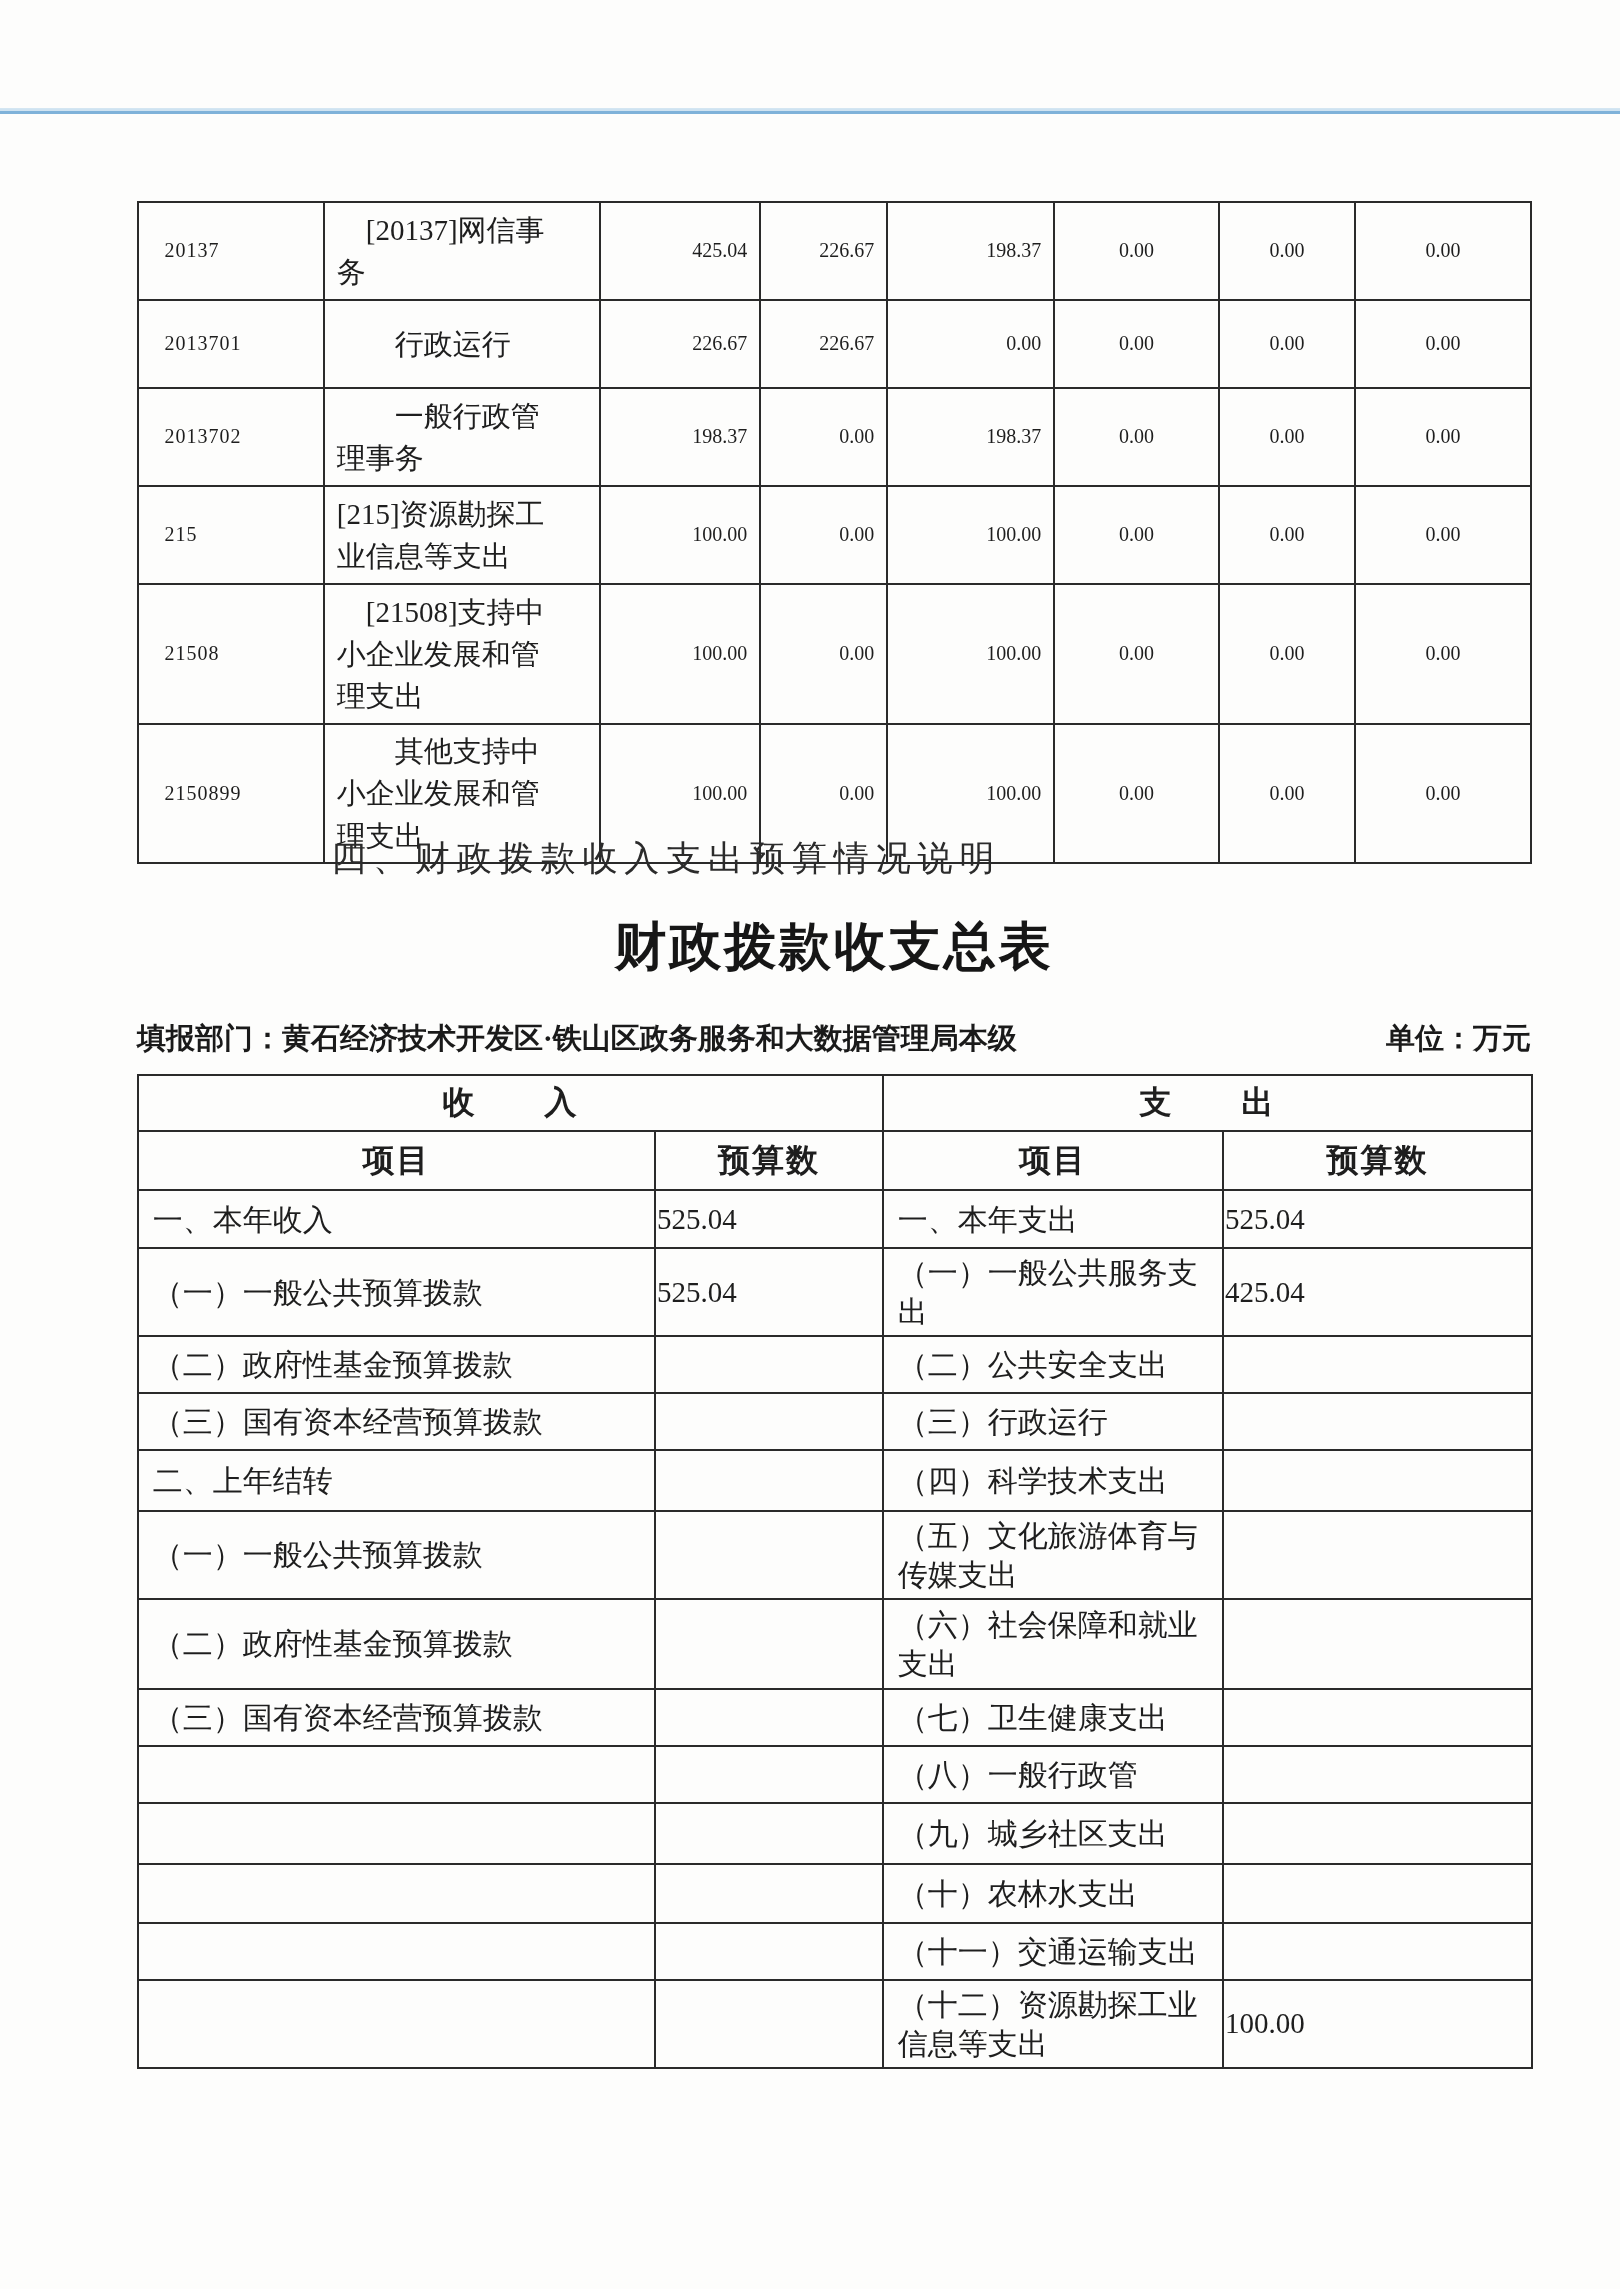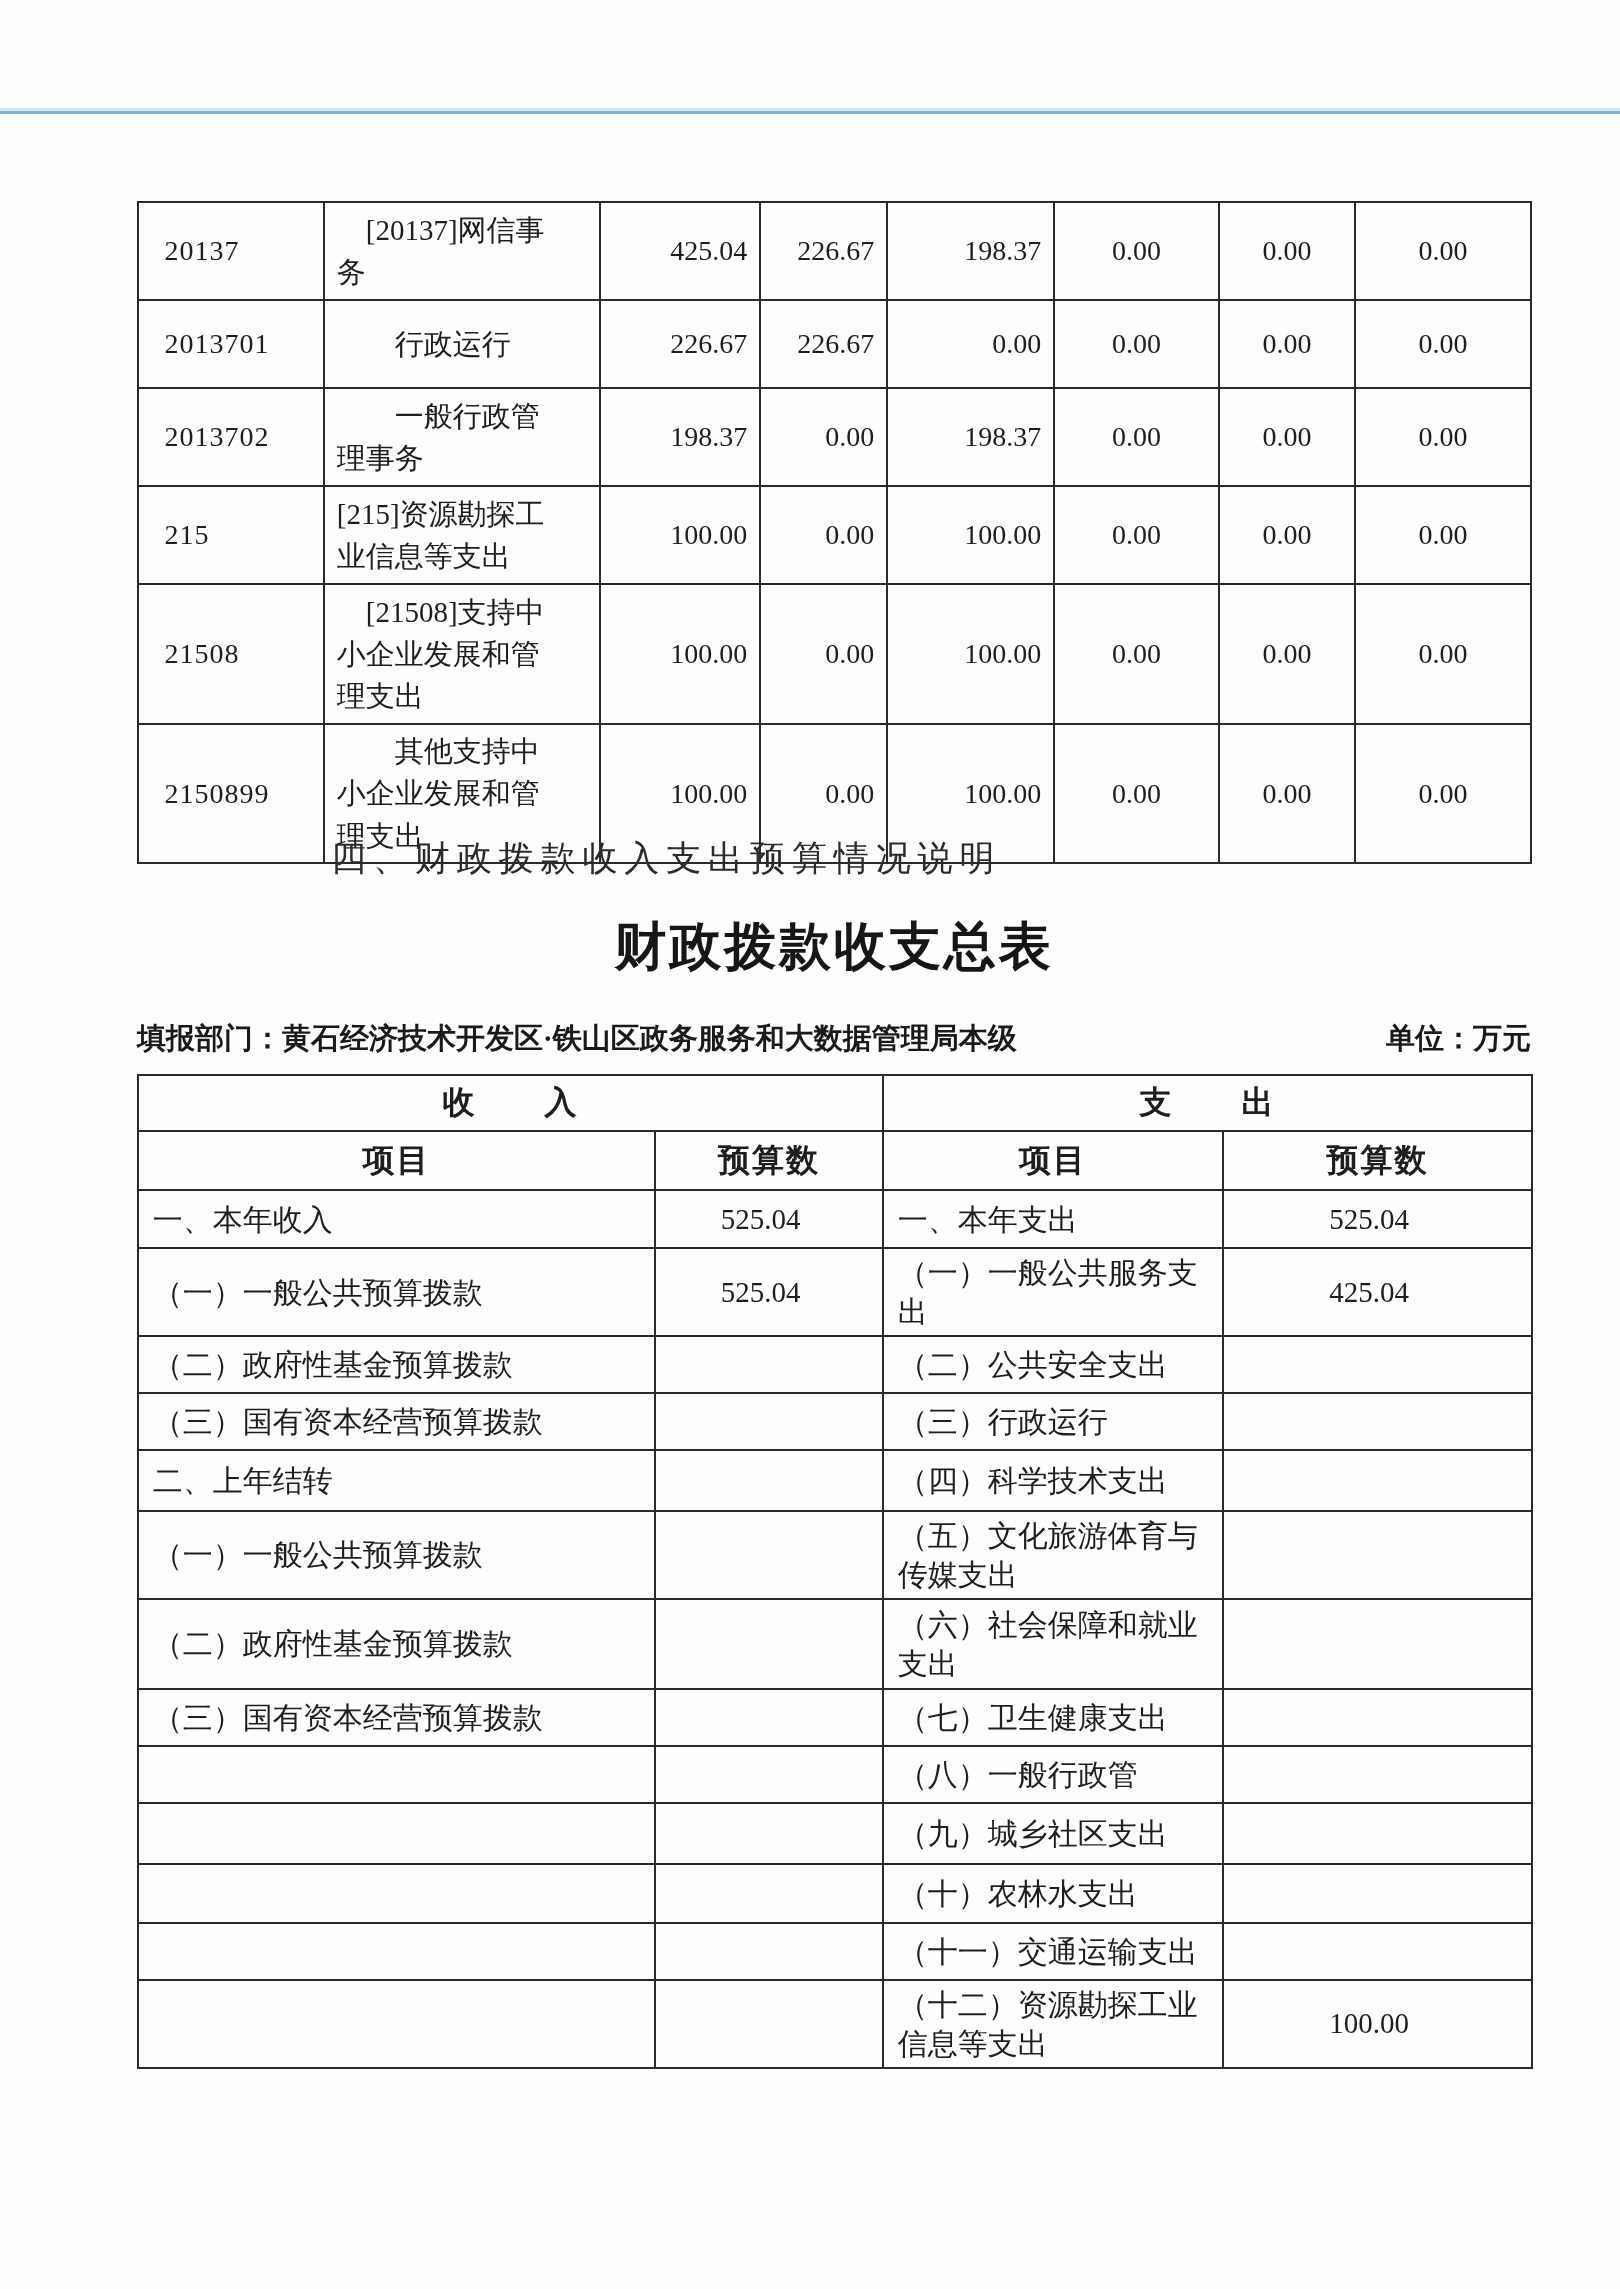--- a/index.html
+++ b/index.html
@@ -18,21 +18,21 @@
   }
   table{border-collapse:collapse;table-layout:fixed;}
   
   .top-table{
     position:absolute;left:137px;top:201px;width:1394px;
     border:2.9px solid #232323;
   }
   .top-table td{
     border:2px solid #2a2a2a;
     vertical-align:middle;
-    font-size:28px;
+    font-size:20px;
   }
   .top-table td.code{text-align:left;padding-left:25.5px;letter-spacing:1px;}
   .top-table td.name{
     text-align:left;padding:5.9px 11.8px;white-space:pre-wrap;
     font-size:29px;line-height:1.45;
   }
   .top-table td.val{text-align:right;padding-right:11.8px;}
   .top-table td.valc{text-align:center;padding:0 3.9px;}
   
   .section-heading{
@@ -56,21 +56,21 @@
   }
   .summary-table th,.summary-table td{
     border:2px solid #2a2a2a;vertical-align:middle;
   }
   .summary-table th{font-size:32px;font-weight:bold;letter-spacing:2px;text-align:center;}
   .summary-table td.item{
     text-align:left;padding:3.9px 9.8px 3.9px 13.7px;
     font-size:30px;line-height:1.3;white-space:pre-wrap;
   }
   .summary-table td.amount{
-    text-align:center;padding-right:17.6px;font-size:29px;margin-top:22px;
+    text-align:left;padding-right:17.6px;font-size:29px;margin-top:22px;
   }
 </style>
 </head>
 <body>
 
 <div class="page">
   <div class="scan-line"></div>
 
   <table class="top-table">
     <colgroup>

